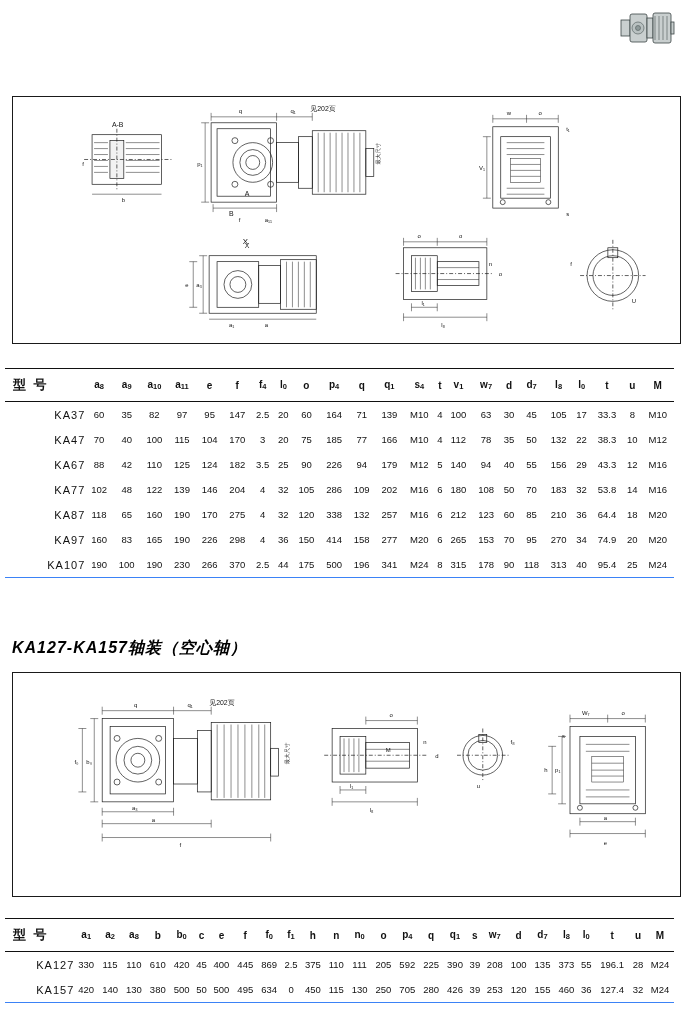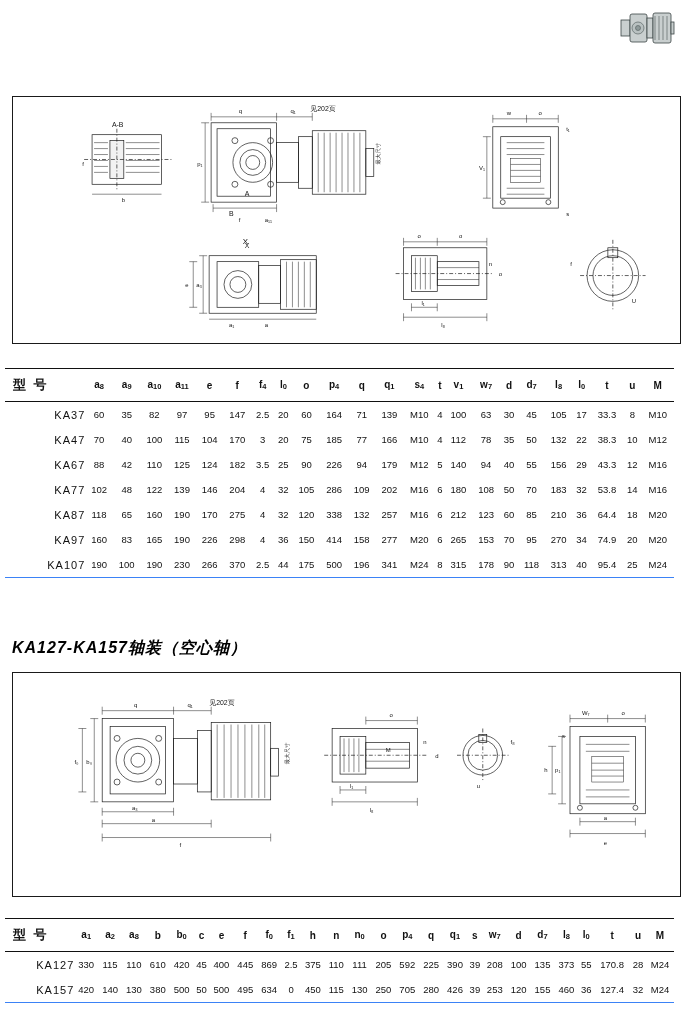--- a/index.html
+++ b/index.html
@@ -744,21 +744,21 @@
           <td>205</td>
           <td>592</td>
           <td>225</td>
           <td>390</td>
           <td>39</td>
           <td>208</td>
           <td>100</td>
           <td>135</td>
           <td>373</td>
           <td>55</td>
-          <td>170.8</td>
+          <td>196.1</td>
           <td>28</td>
           <td>M24</td>
         </tr>
         <tr>
           <td class="rowhead">KA157</td>
           <td>420</td>
           <td>140</td>
           <td>130</td>
           <td>380</td>
           <td>500</td>

